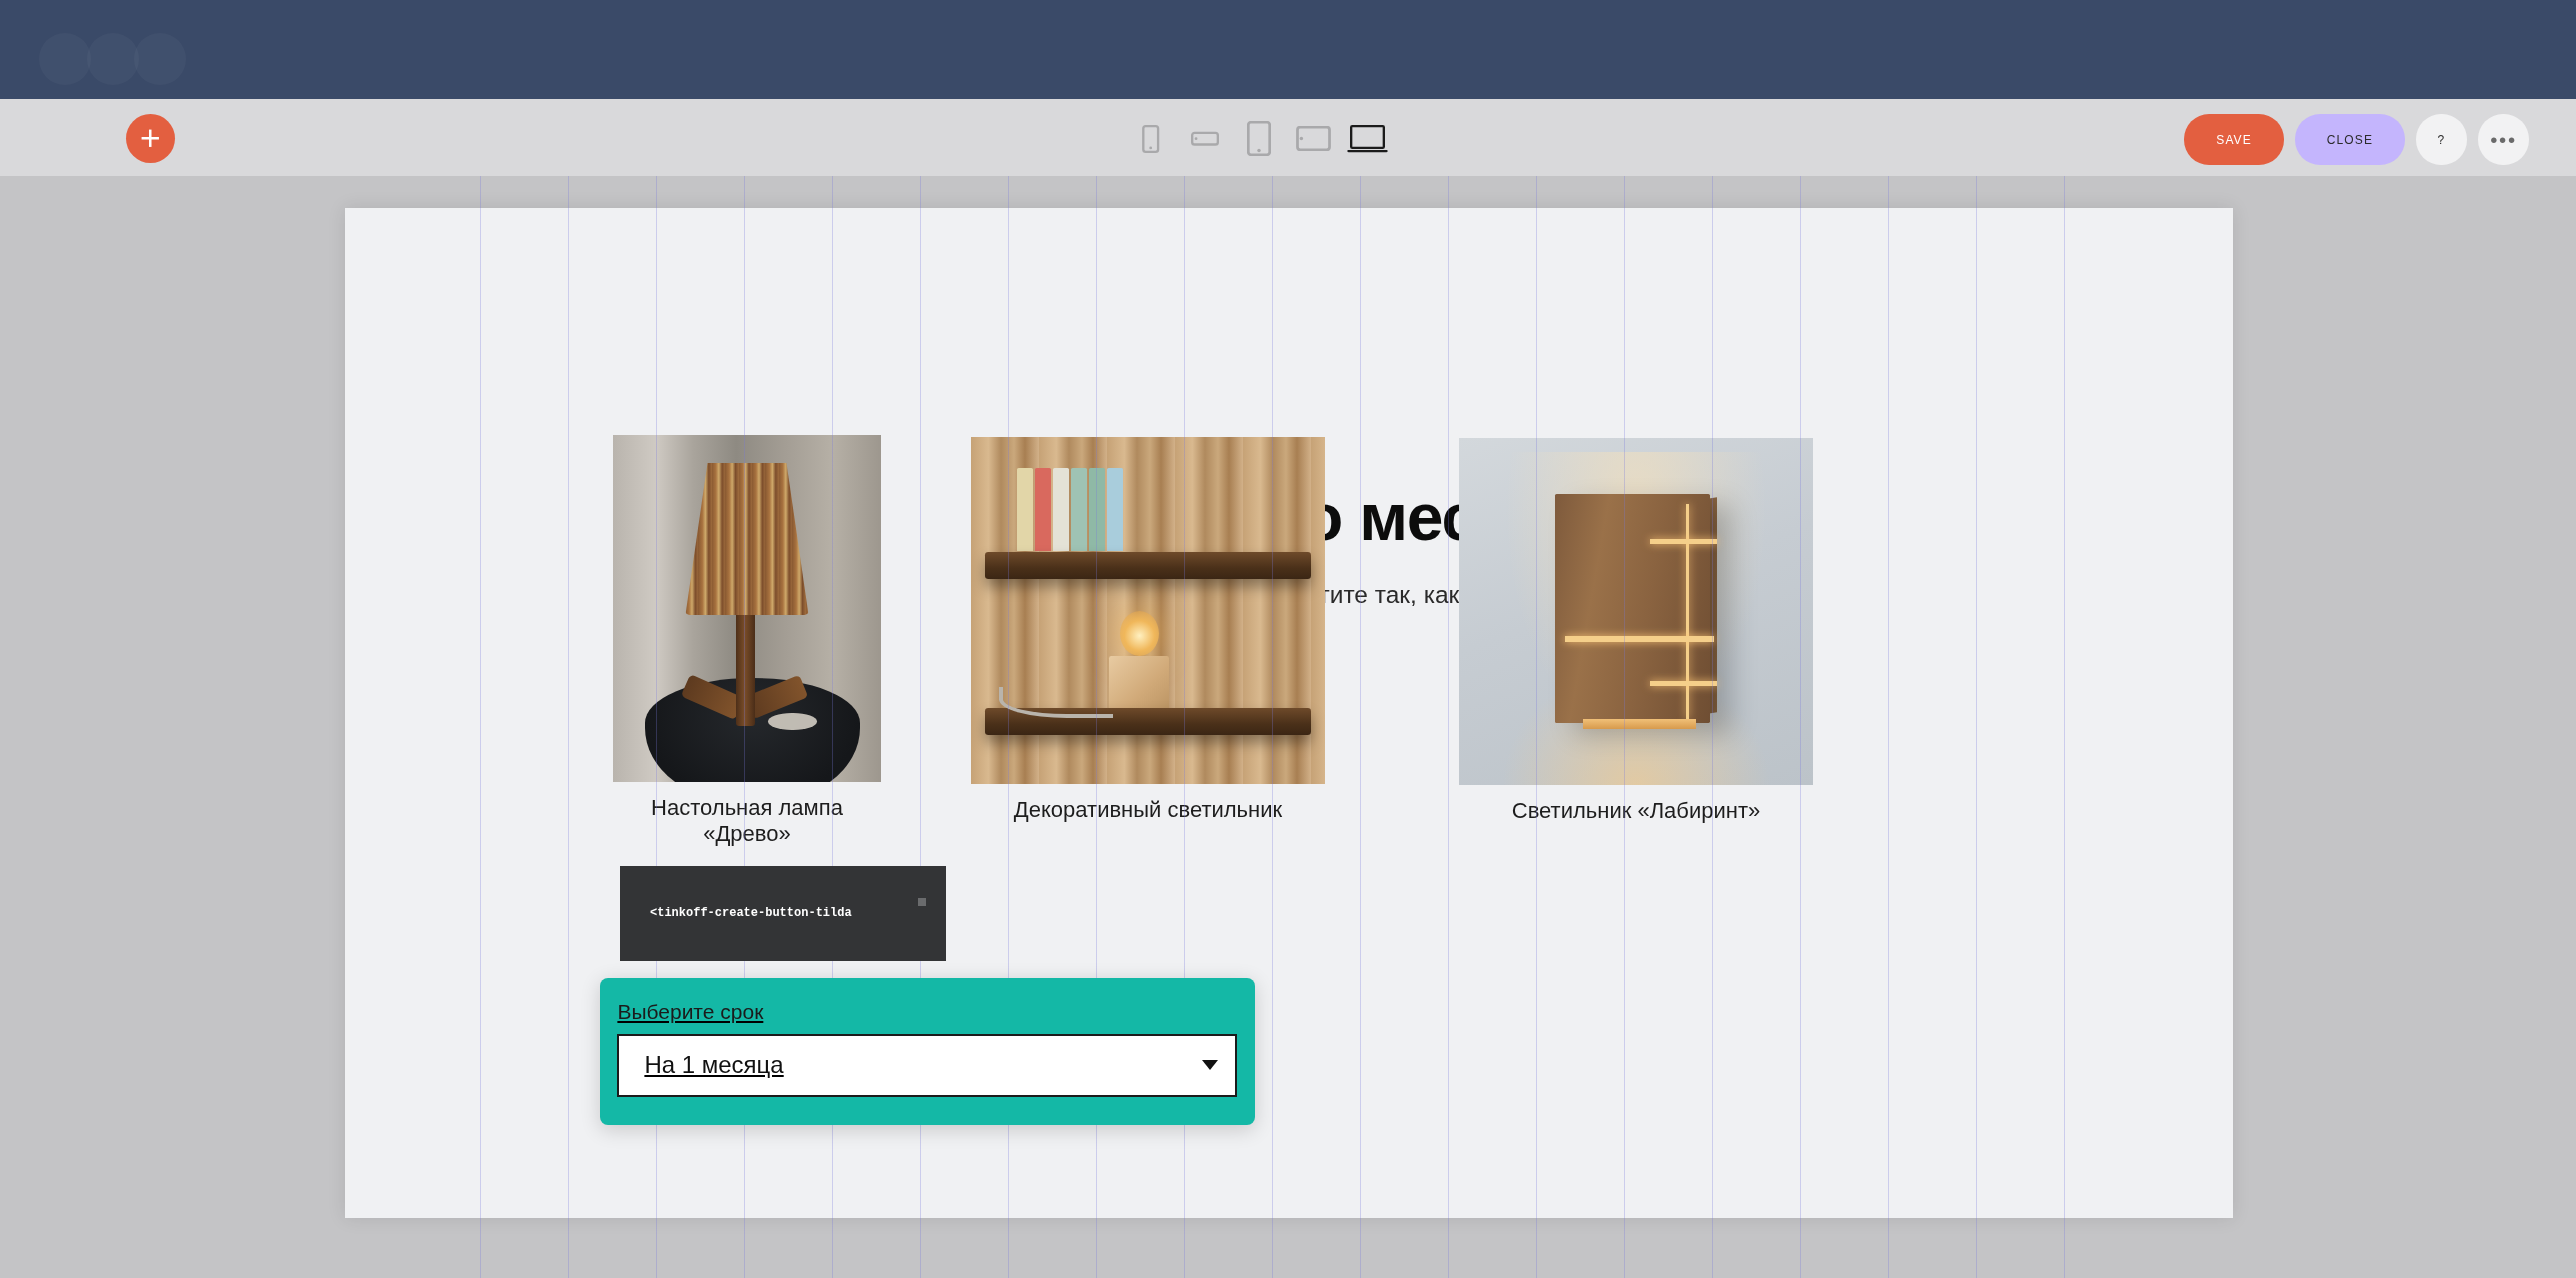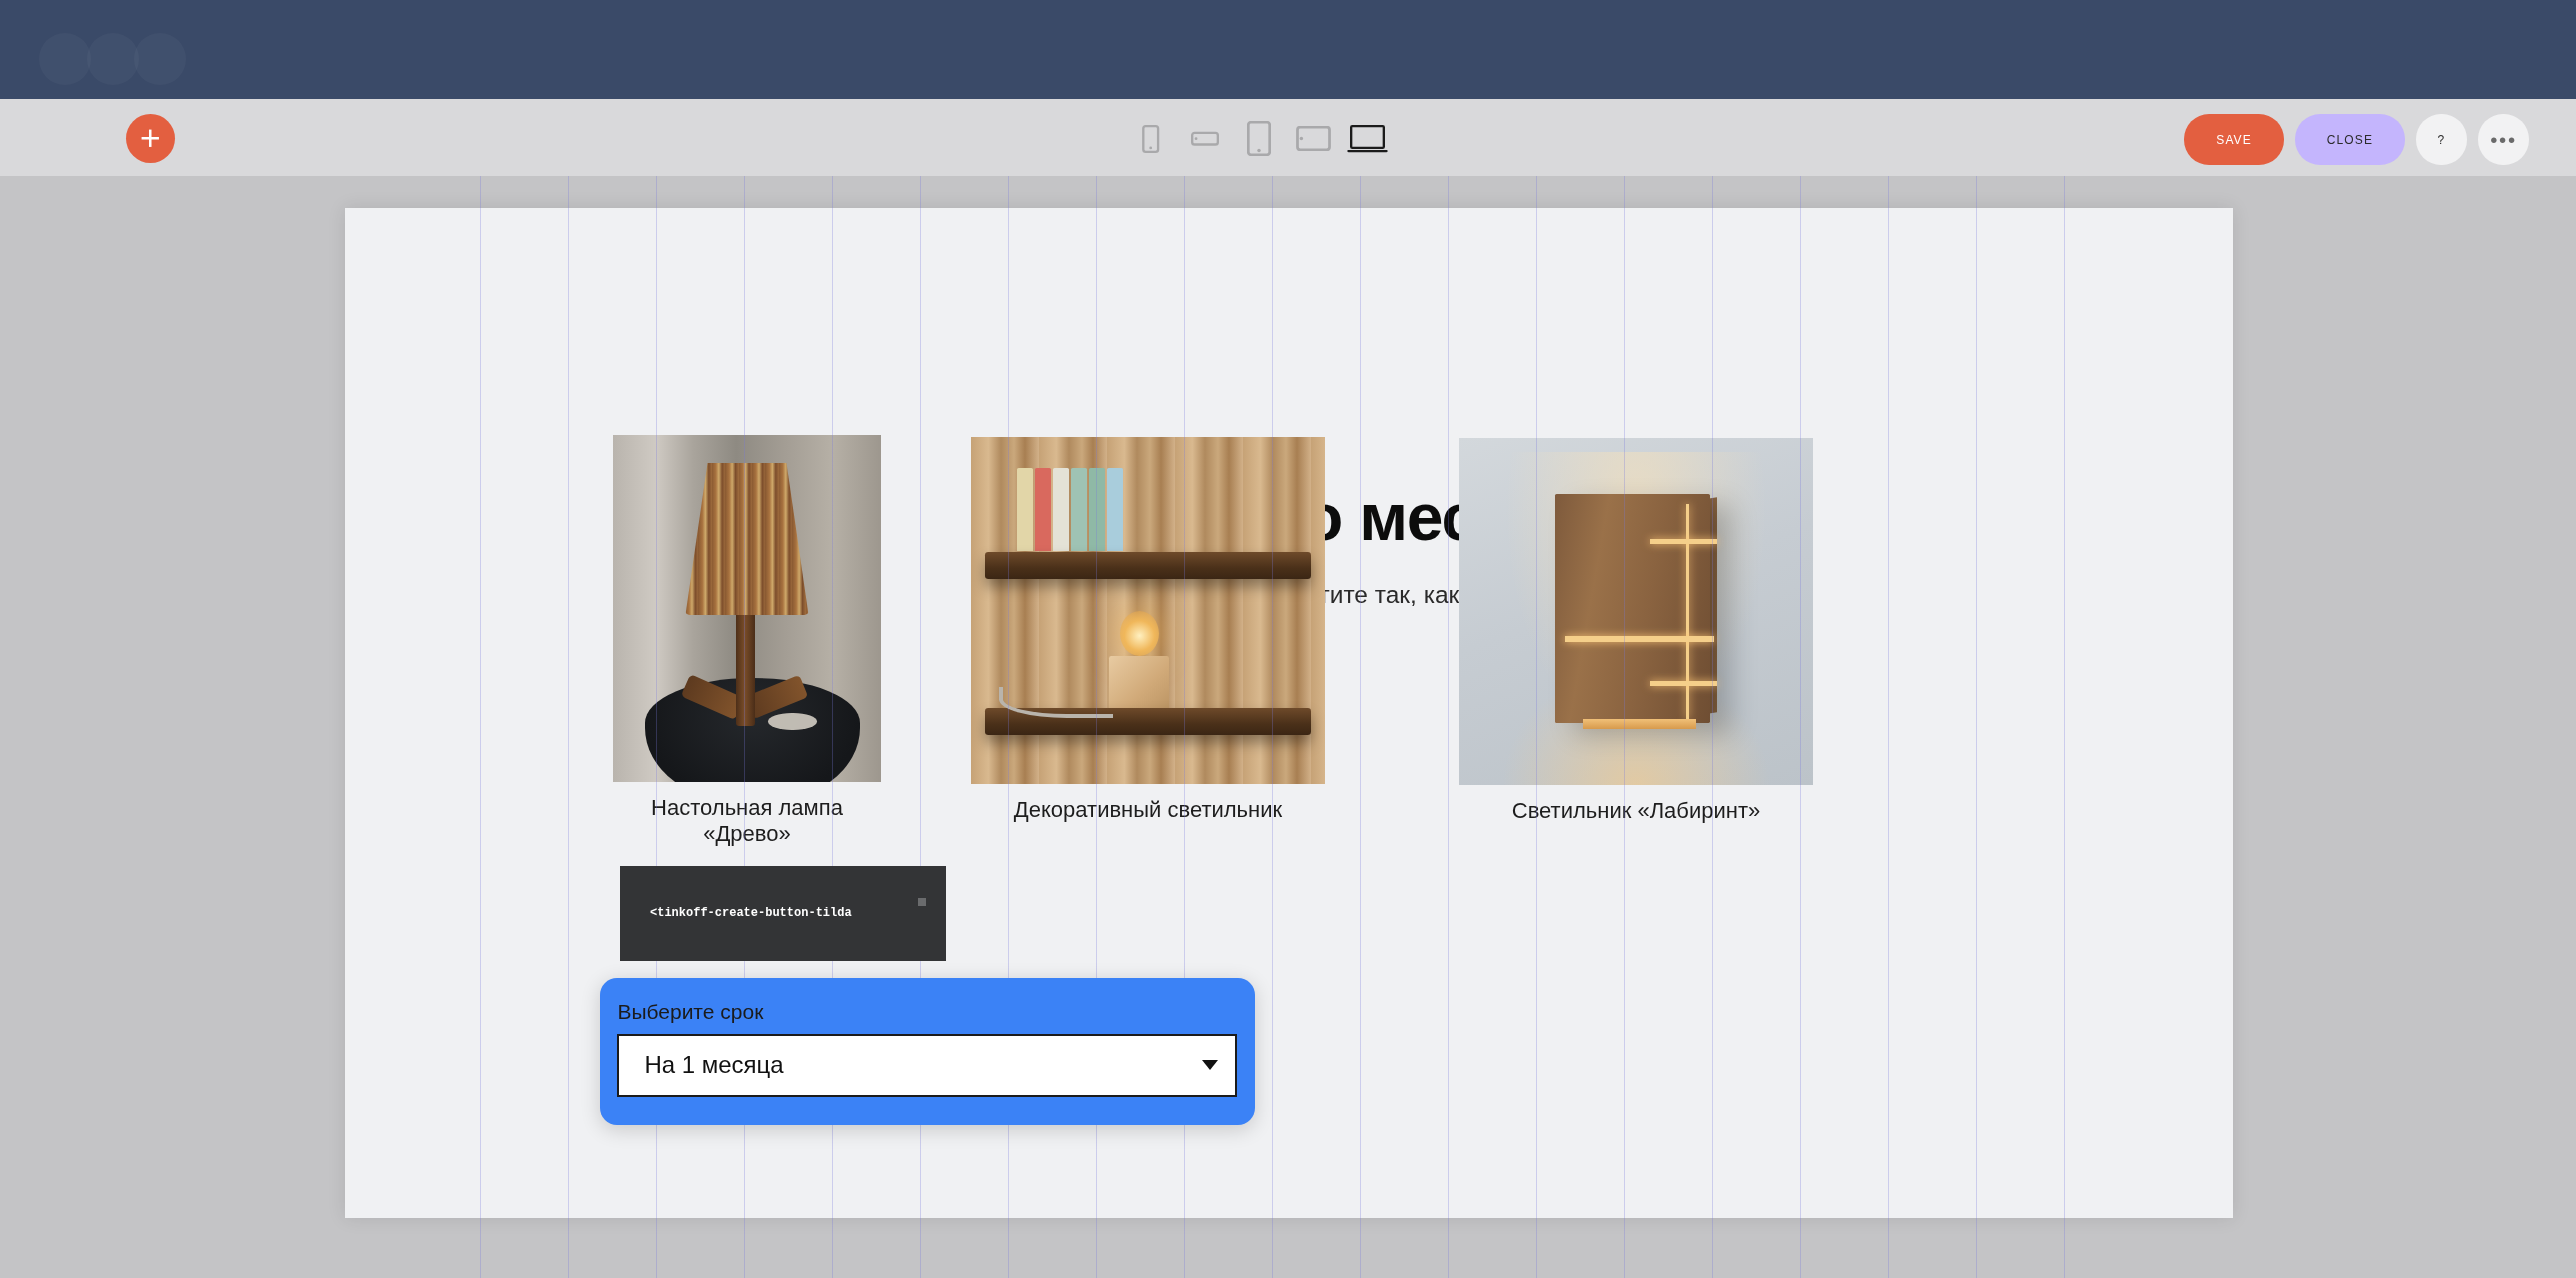--- a/index.html
+++ b/index.html
@@ -241,23 +241,24 @@
   }
   .code-handle {
     position: absolute; right: 20.5px; top: 32px;
     width: 8px; height: 8px; background: #6a6b6d;
   }
 
   
   .select-panel {
     position: absolute; left: 600px; top: 978px;
     width: 655px; height: 147px;
-    background: #3b82f6; border-radius: 17px;
+    background: #14b8a6; border-radius: 8px;
     box-shadow: 0 4.7px 20.5px rgba(0,0,0,0.16);
     padding: 22px 17.4px 0 17.4px;
+    text-decoration: underline;
   }
   .select-label {
     font-size: 21px; color: #1b1b1b; margin-bottom: 9.5px;
   }
   .select-box {
     width: 620px; height: 63px;
     border: 2.4px solid #1b1b1b; background: #fff;
     display: flex; align-items: center; justify-content: space-between;
     padding: 0 17.4px 0 25px; cursor: pointer;
   }

